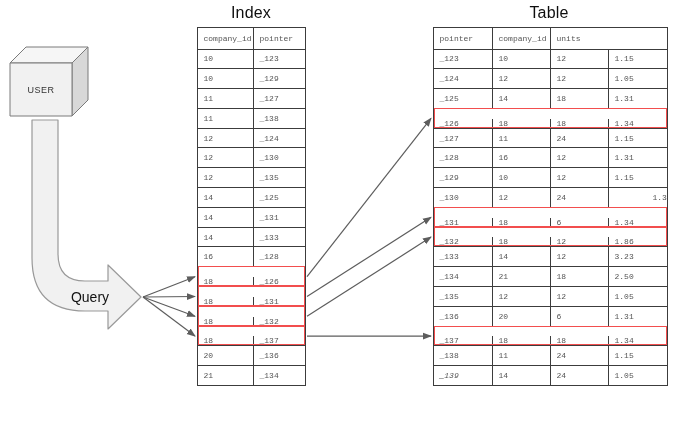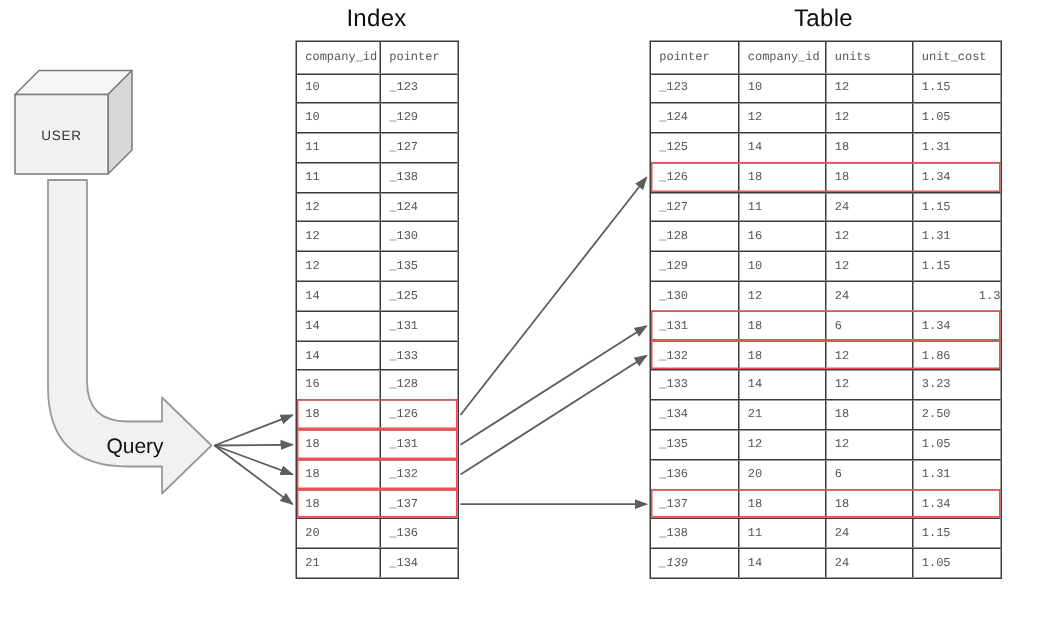--- a/index.html
+++ b/index.html
@@ -9,21 +9,21 @@
   .title{position:absolute;text-align:center;font-size:16px;font-weight:500;color:#0e0e0e;letter-spacing:.2px;}
   #index-title{left:196px;top:4px;width:110px;}
   #table-title{left:432px;top:4px;width:234px;}
   .dtable{position:absolute;background:#fff;border:1.5px solid var(--tborder,#3c3c3c);box-sizing:content-box;}
   .trow{display:flex;position:relative;box-sizing:border-box;}
   .trow + .trow{border-top:1px solid var(--tborder,#3c3c3c);}
   .cell{flex:none;box-sizing:border-box;display:flex;align-items:center;padding-left:6px;
         font-family:"Liberation Mono","DejaVu Sans Mono",monospace;font-size:8px;
         color:var(--celltext,#555);overflow:hidden;white-space:nowrap;}
   .cell + .cell{border-left:1px solid var(--tborder,#3c3c3c);}
-  .trow.hl{z-index:2;outline:1.7px solid var(--hl,#f24e4e);outline-offset:-1px;}
+  .trow.hl{z-index:2;outline:1.7px solid var(--hl,#f24e4e);outline-offset:-1px;align-items:flex-end;}
 </style>
 </head>
 <body>
 
 <div id="canvas">
 
   <svg id="scene" width="700" height="429">
     <defs>
       <marker id="ah" markerWidth="10" markerHeight="8" refX="8" refY="4" orient="auto" markerUnits="userSpaceOnUse">
         <path id="ah-path" d="M0,0.6 L9,4 L0,7.4 Z" fill="#5d5d5d"></path>
@@ -127,21 +127,20 @@
       <div class="trow" style="height: 19.8px;">
         <div class="cell" style="width: 55px;">21</div>
         <div class="cell" style="width: 52px;">_134</div>
       </div>
     </div>
   <div class="dtable" id="data-table" style="left: 432.5px; top: 26.5px; width: 233px; height: 357.6px;">
       <div class="trow" style="height: 21px;">
         <div class="cell" style="width: 58px;">pointer</div>
         <div class="cell" style="width: 58px;">company_id</div>
         <div class="cell" style="width: 58px;">units</div>
-        <div class="cell" style="width: 59px;">unit_cost</div>
       </div>
       <div class="trow" style="height: 19.8px;">
         <div class="cell" style="width: 58px;">_123</div>
         <div class="cell" style="width: 58px;">10</div>
         <div class="cell" style="width: 58px;">12</div>
         <div class="cell" style="width: 59px;">1.15</div>
       </div>
       <div class="trow" style="height: 19.8px;">
         <div class="cell" style="width: 58px;">_124</div>
         <div class="cell" style="width: 58px;">12</div>

